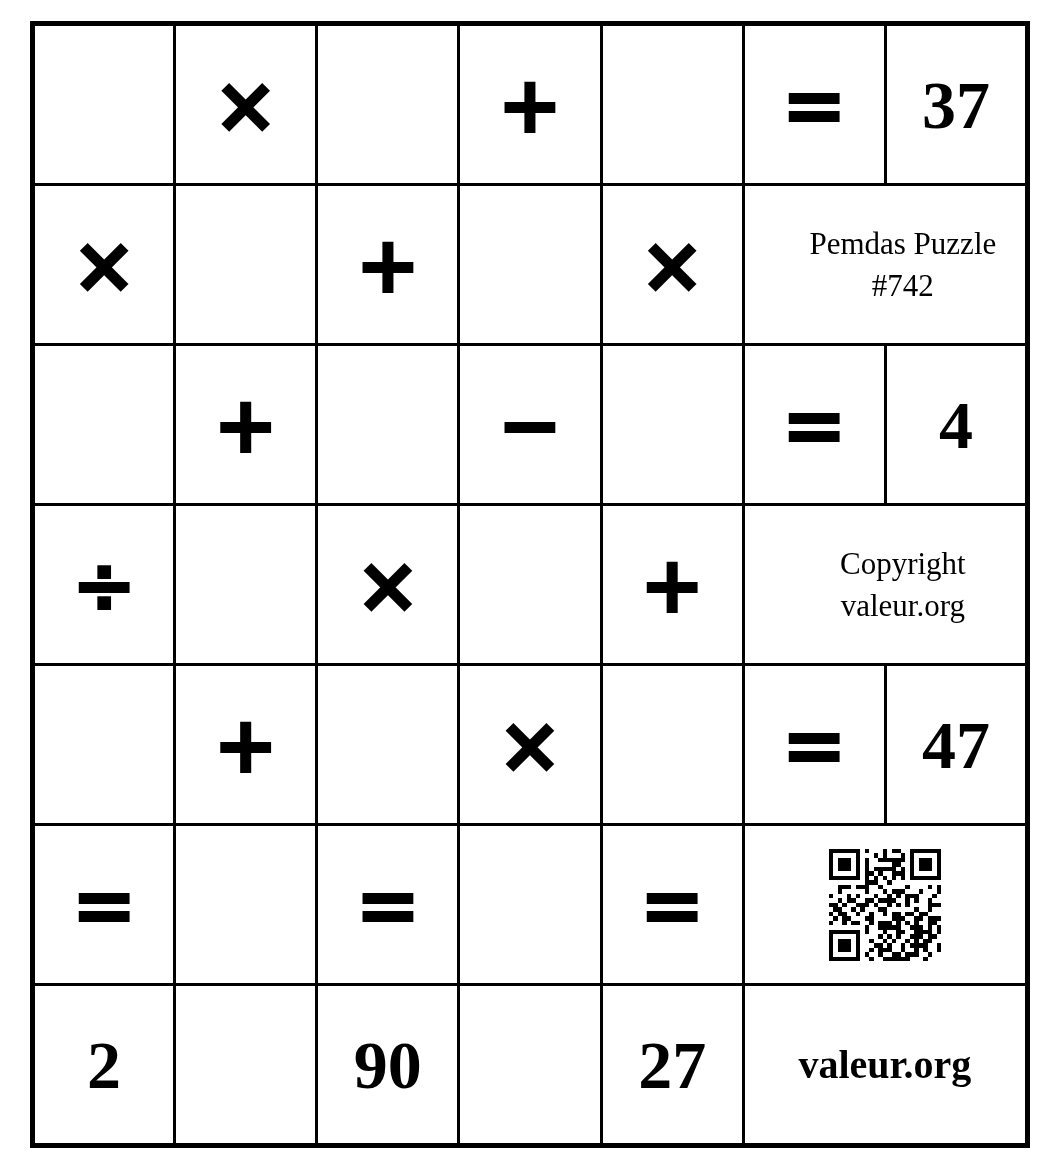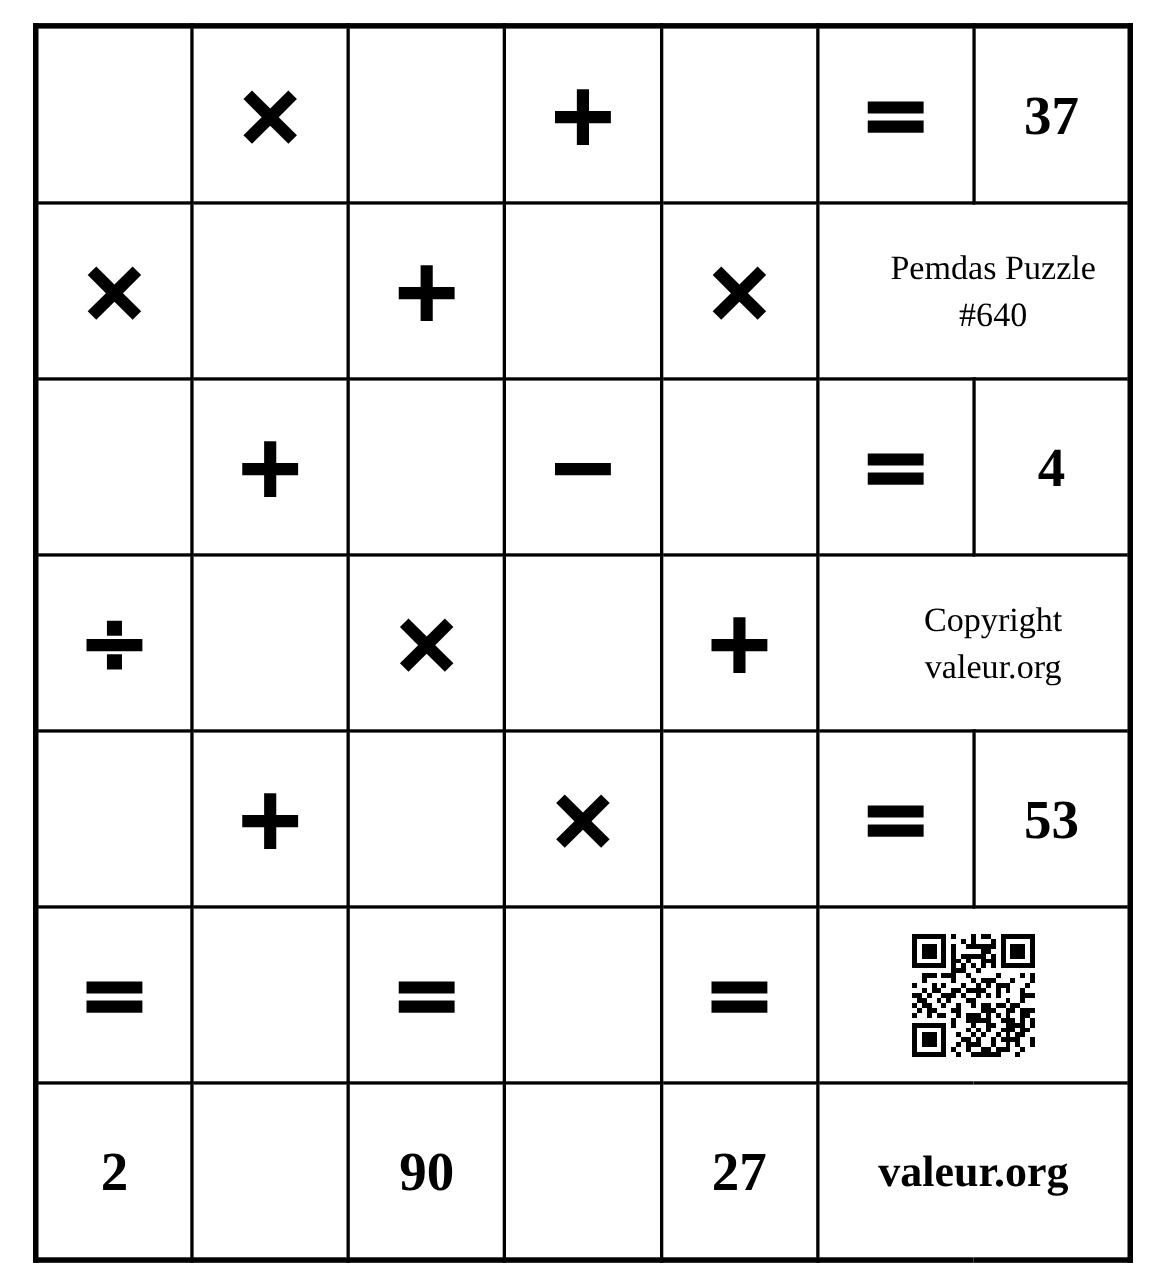--- a/index.html
+++ b/index.html
@@ -40,21 +40,21 @@
   td.op {
     font-family: "DejaVu Sans", "Liberation Sans", sans-serif;
     font-weight: bold;
     font-size: 78px;
     -webkit-text-stroke: 2px #000;
     line-height: 1;
   }
   td.num {
     font-family: "Liberation Serif", "DejaVu Serif", serif;
     font-weight: bold;
-    font-size: 50px;
+    font-size: 68px;
     line-height: 1;
   }
   td.labelcell {
     font-size: 31px;
     line-height: 1.35;
     font-weight: normal;
   }
   td.brandcell {
     font-size: 40px;
     font-weight: bold;
@@ -94,21 +94,21 @@
     </tr>
 
     <tr>
       <td class="op">×</td>
       <td class="shaded"></td>
       <td class="op">+</td>
       <td class="shaded"></td>
       <td class="op">×</td>
       <td class="shaded labelcell" colspan="2">
         <span class="label-line">Pemdas Puzzle</span>
-        <span class="label-line">#640</span>
+        <span class="label-line">#742</span>
       </td>
     </tr>
 
     <tr>
       <td></td>
       <td class="op">+</td>
       <td></td>
       <td class="op">−</td>
       <td></td>
       <td class="op">=</td>
@@ -127,21 +127,21 @@
       </td>
     </tr>
 
     <tr>
       <td></td>
       <td class="op">+</td>
       <td></td>
       <td class="op">×</td>
       <td></td>
       <td class="op">=</td>
-      <td class="num">53</td>
+      <td class="num">47</td>
     </tr>
 
     <tr>
       <td class="op">=</td>
       <td class="shaded"></td>
       <td class="op">=</td>
       <td class="shaded"></td>
       <td class="op">=</td>
       <td colspan="2">
         <div class="qr-wrap">

